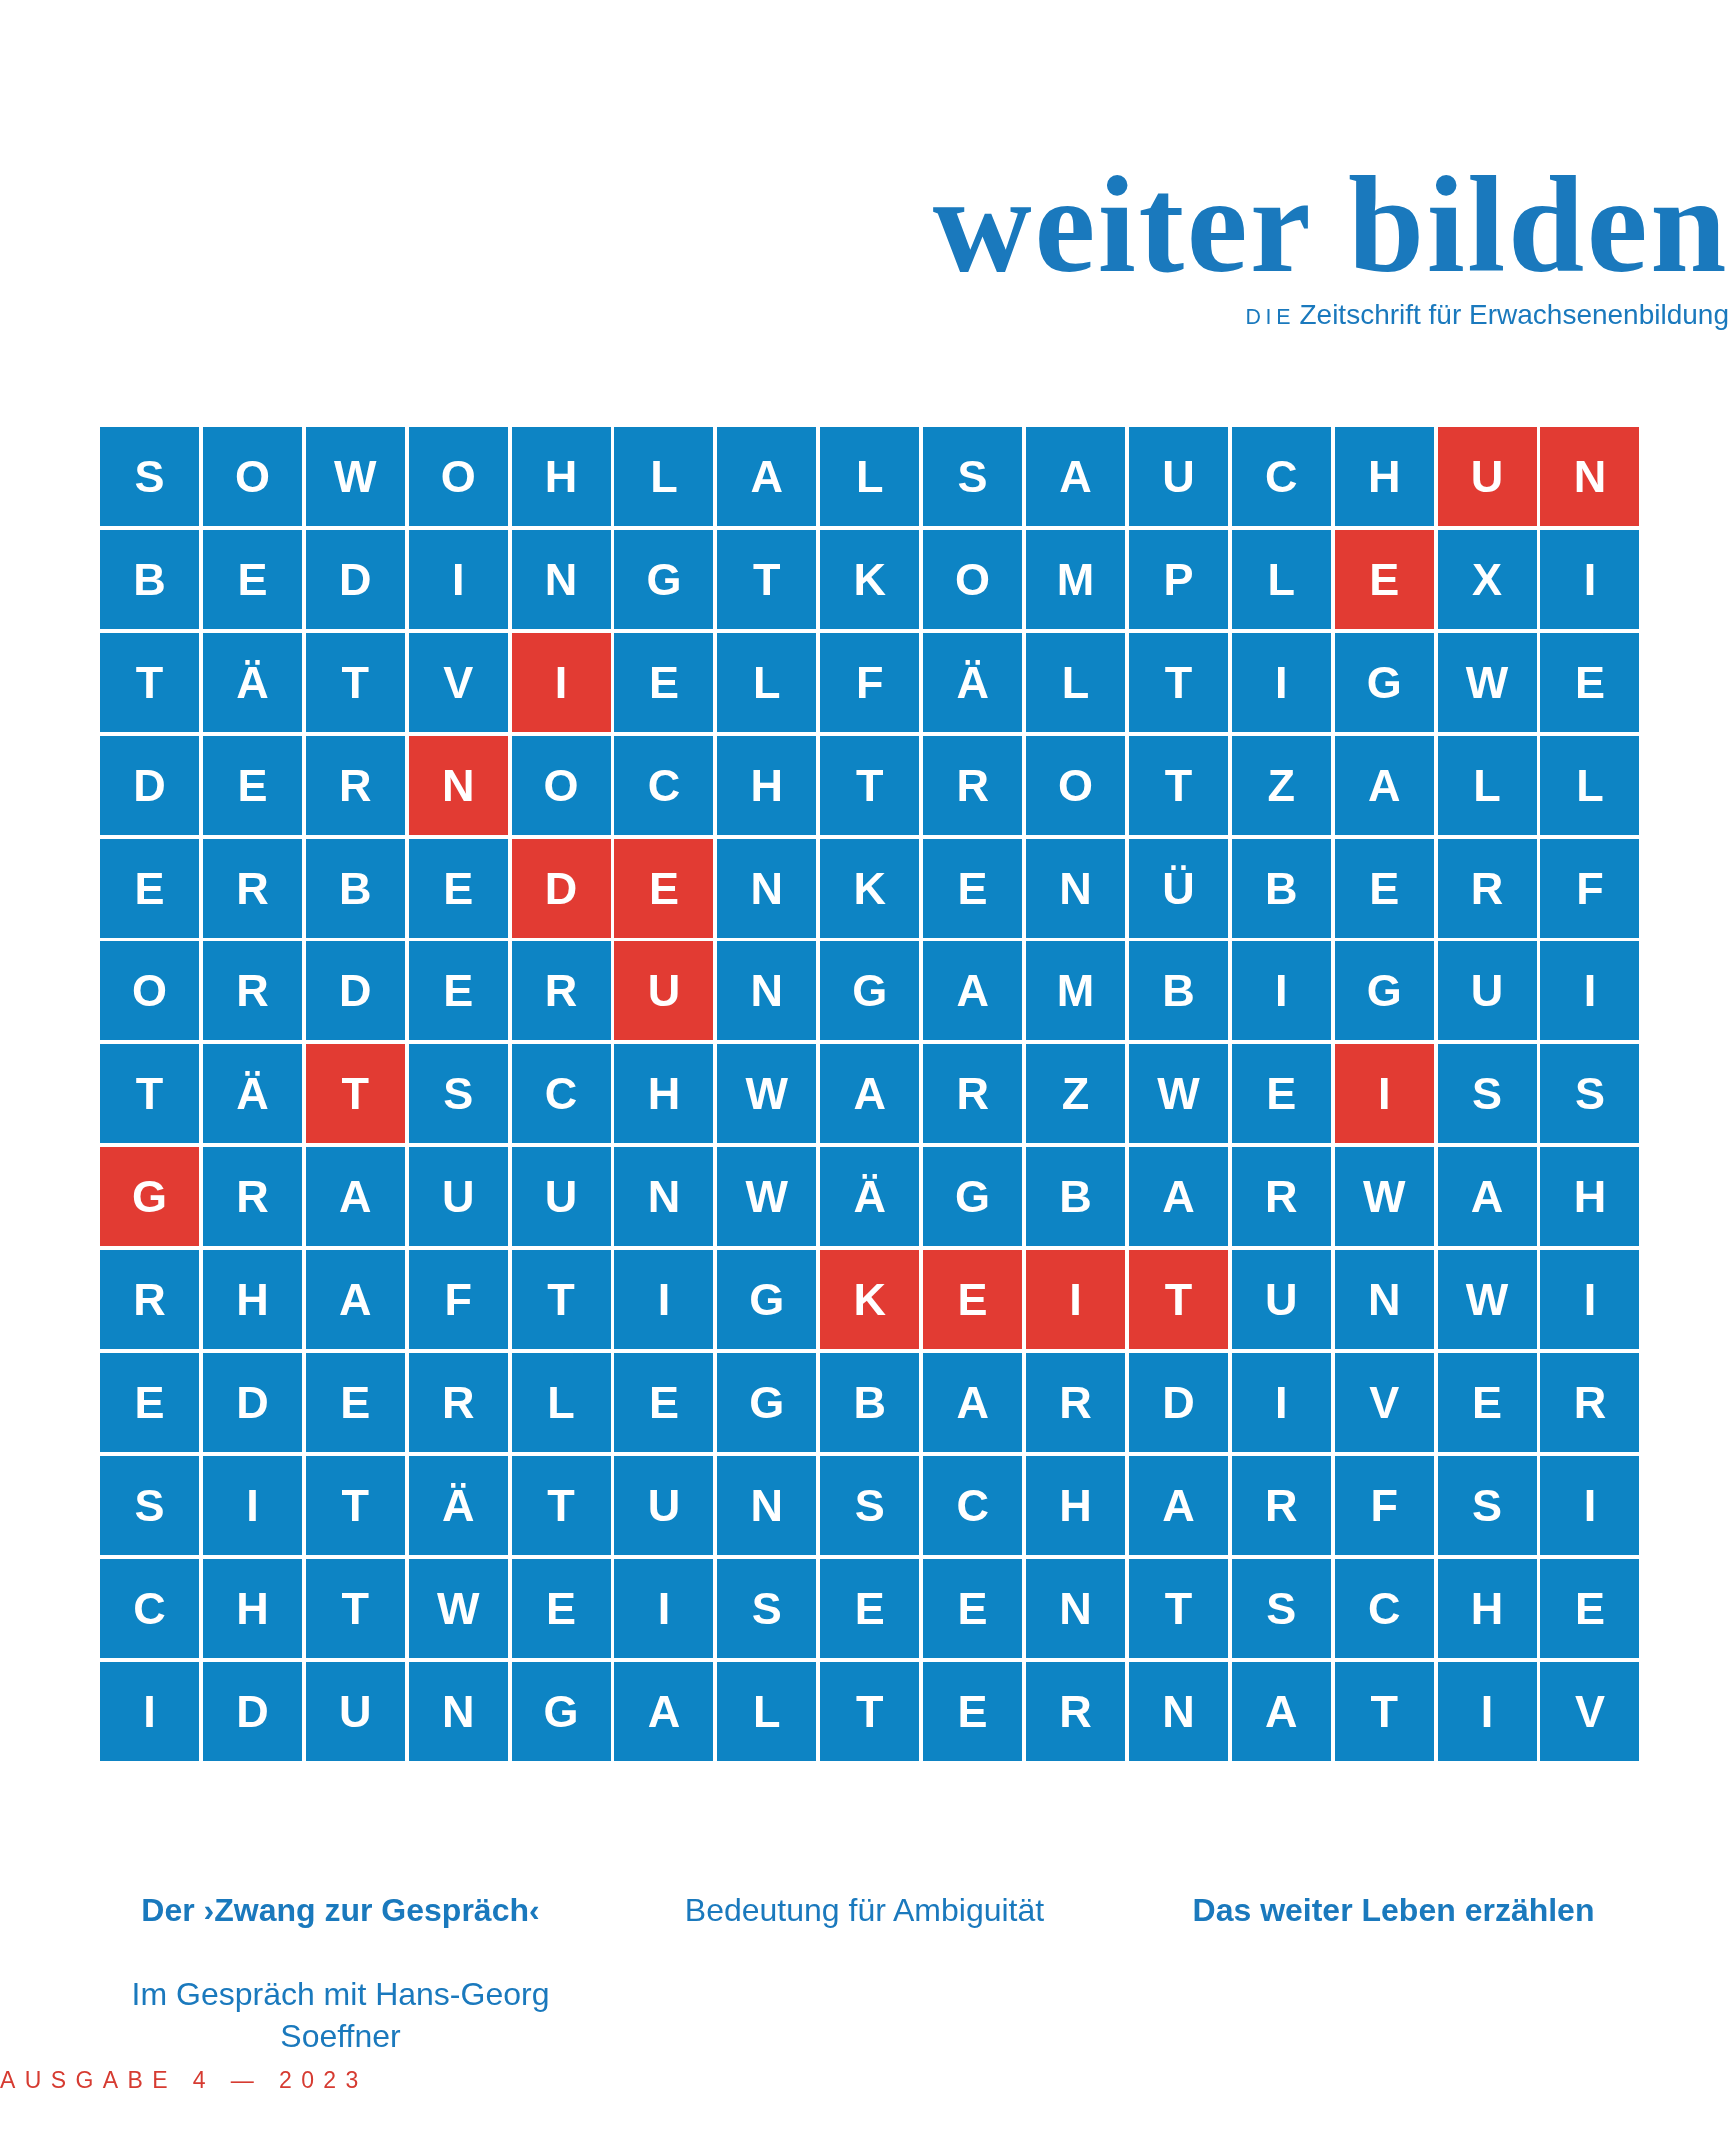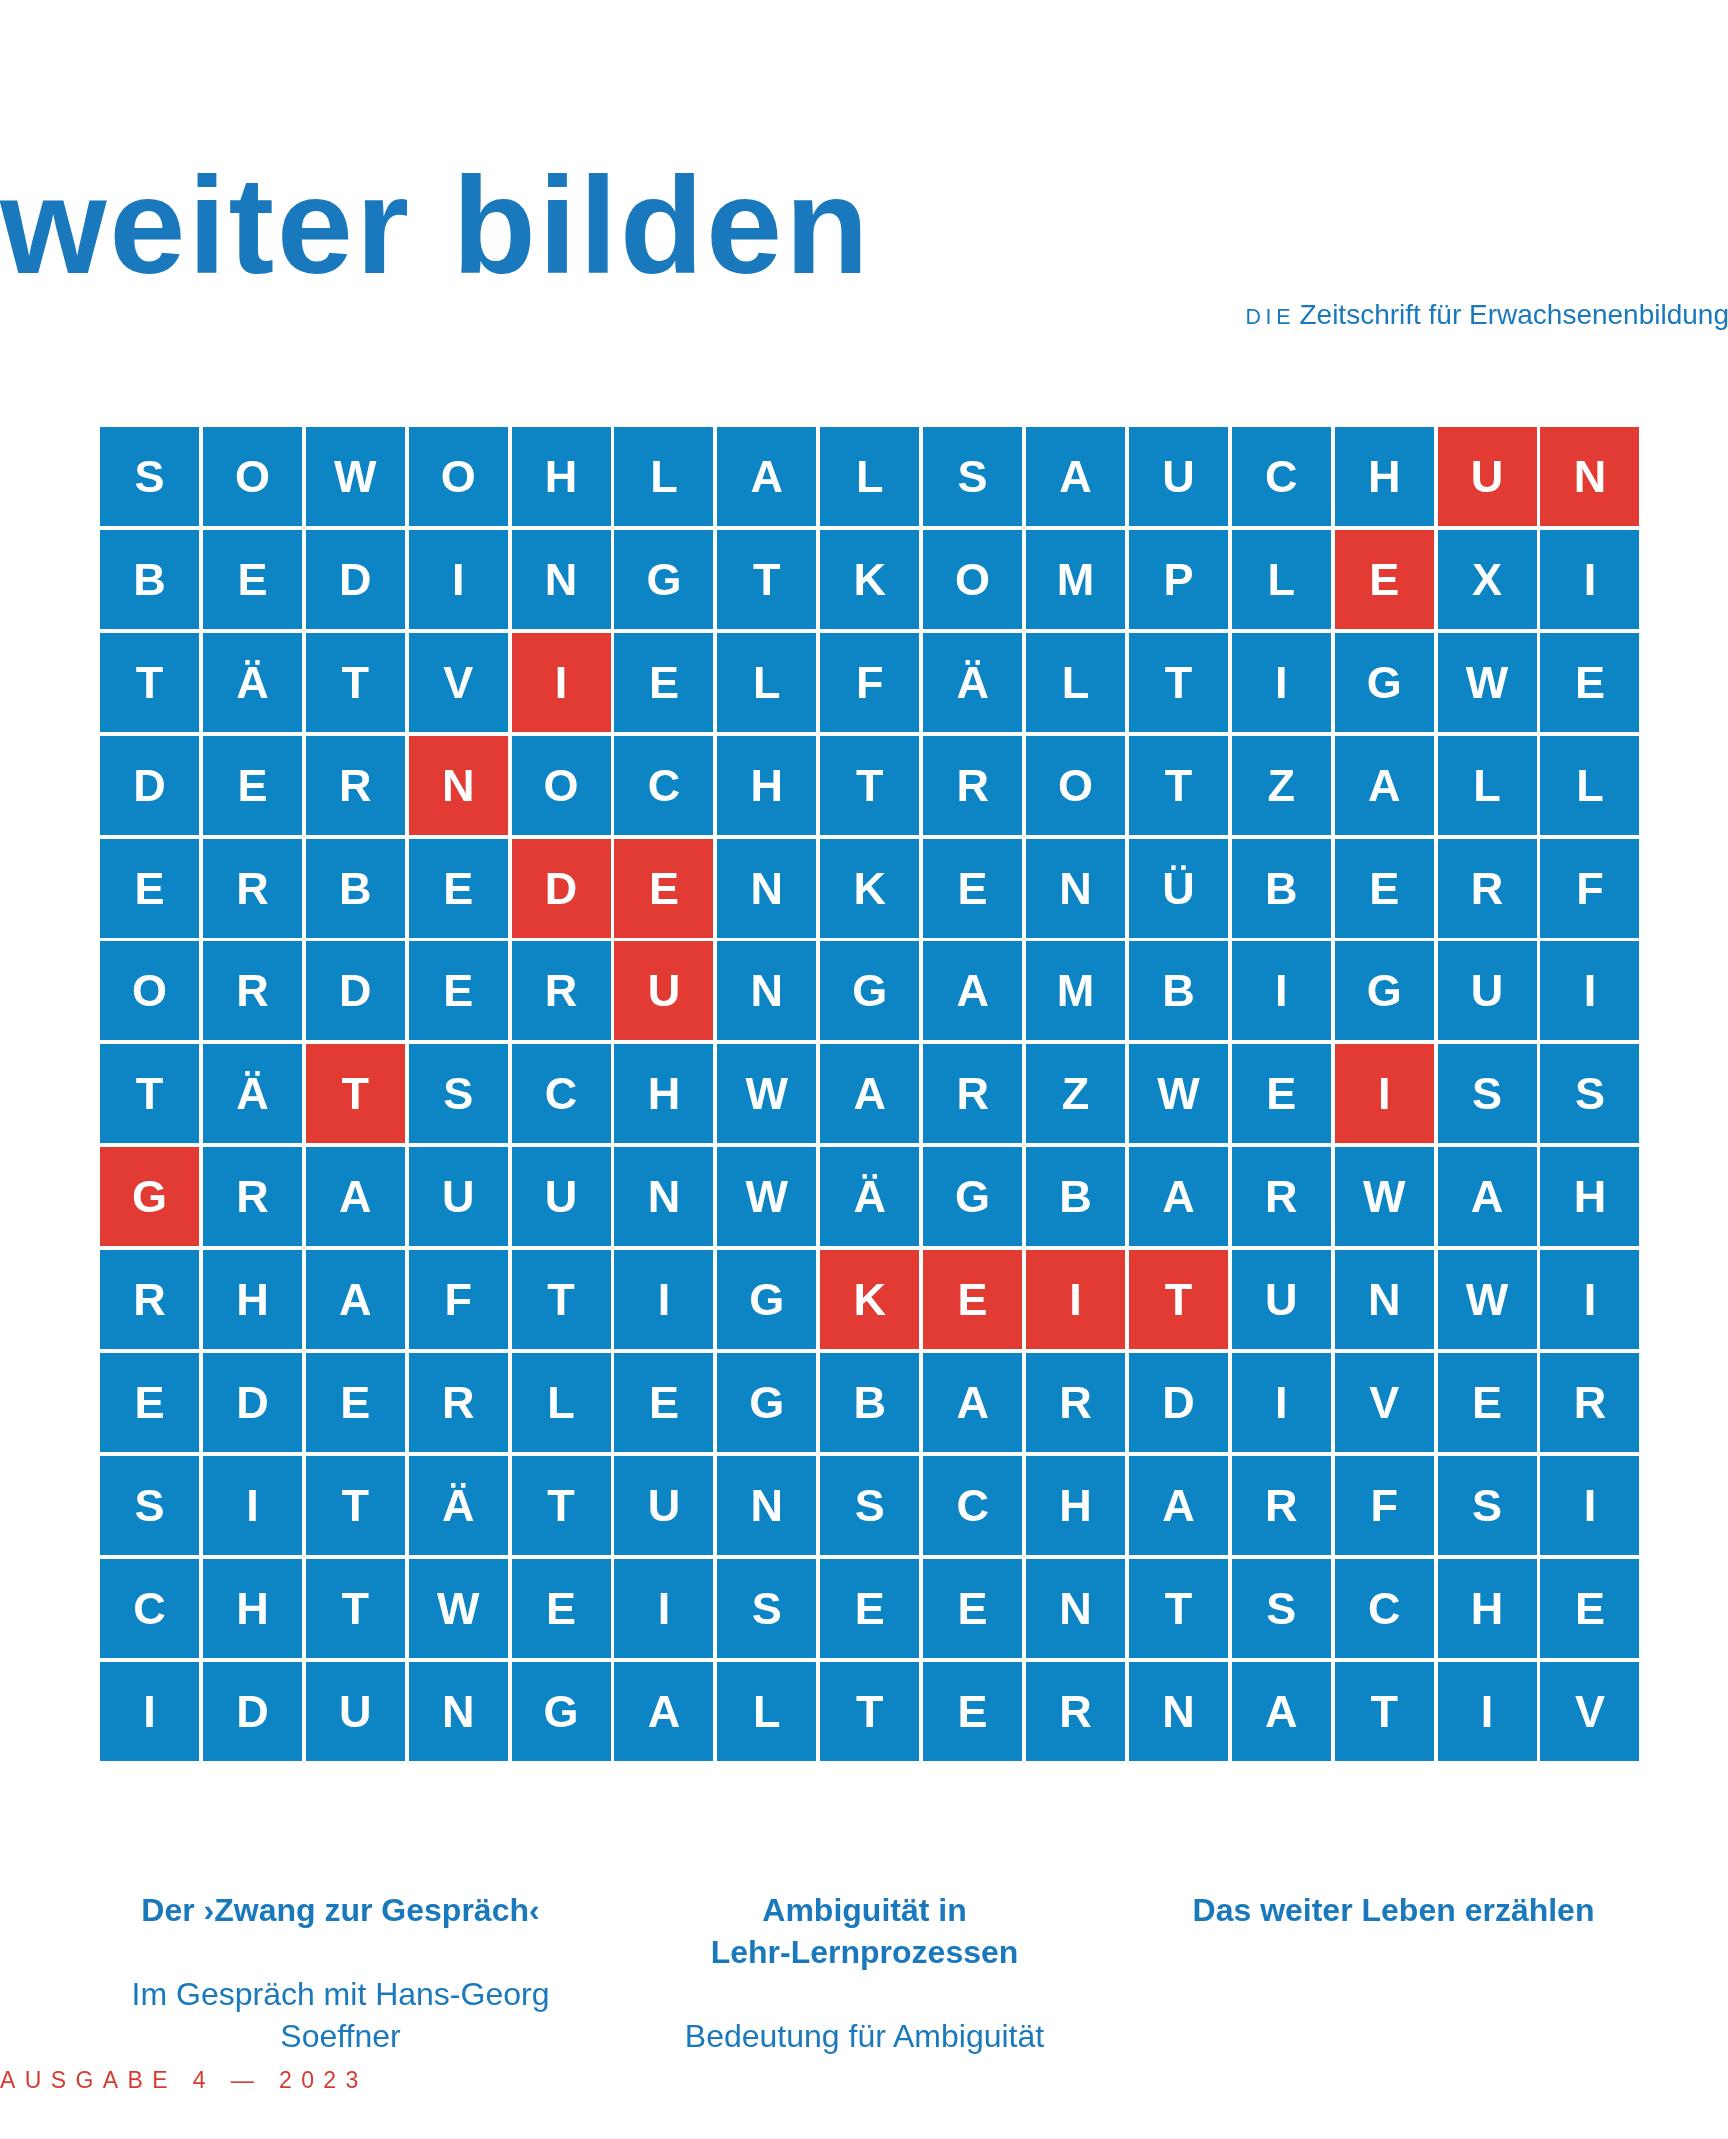--- a/index.html
+++ b/index.html
@@ -13,22 +13,22 @@
     font-family: "Liberation Sans", sans-serif;
     overflow: hidden;
   }
 
   
   .masthead-title {
     position: absolute;
     top: 157px;
     left: 0;
     width: 100%;
-    text-align: left;
-    font-family: Liberation Sans, sans-serif;
+    text-align: right;
+    font-family: Liberation Serif, serif;
     font-weight: 700;
     font-size: 137px;
     line-height: 1;
     letter-spacing: 2.6px;
     color: var(--brand-blue, #1a79bd);
     white-space: nowrap;
   }
 
   .masthead-subtitle {
     position: absolute;
@@ -311,22 +311,20 @@
       <div class="cell">V</div>
     </div>
 
   <div class="teaser teaser-1">
     <div class="teaser-title">Der ›Zwang zur Gespräch‹</div>
     <div class="teaser-body">Im Gespräch mit Hans-Georg
 Soeffner</div>
   </div>
 
   <div class="teaser teaser-2">
-    <div class="teaser-title">Ambiguität in
-Lehr-Lernprozessen</div>
     <div class="teaser-body">Bedeutung für Ambiguität</div>
   </div>
 
   <div class="teaser teaser-3">
     <div class="teaser-title">Das weiter Leben erzählen</div>
   </div>
 
   <div class="footer-issue">AUSGABE 4 — 2023</div>
 
 </div>

